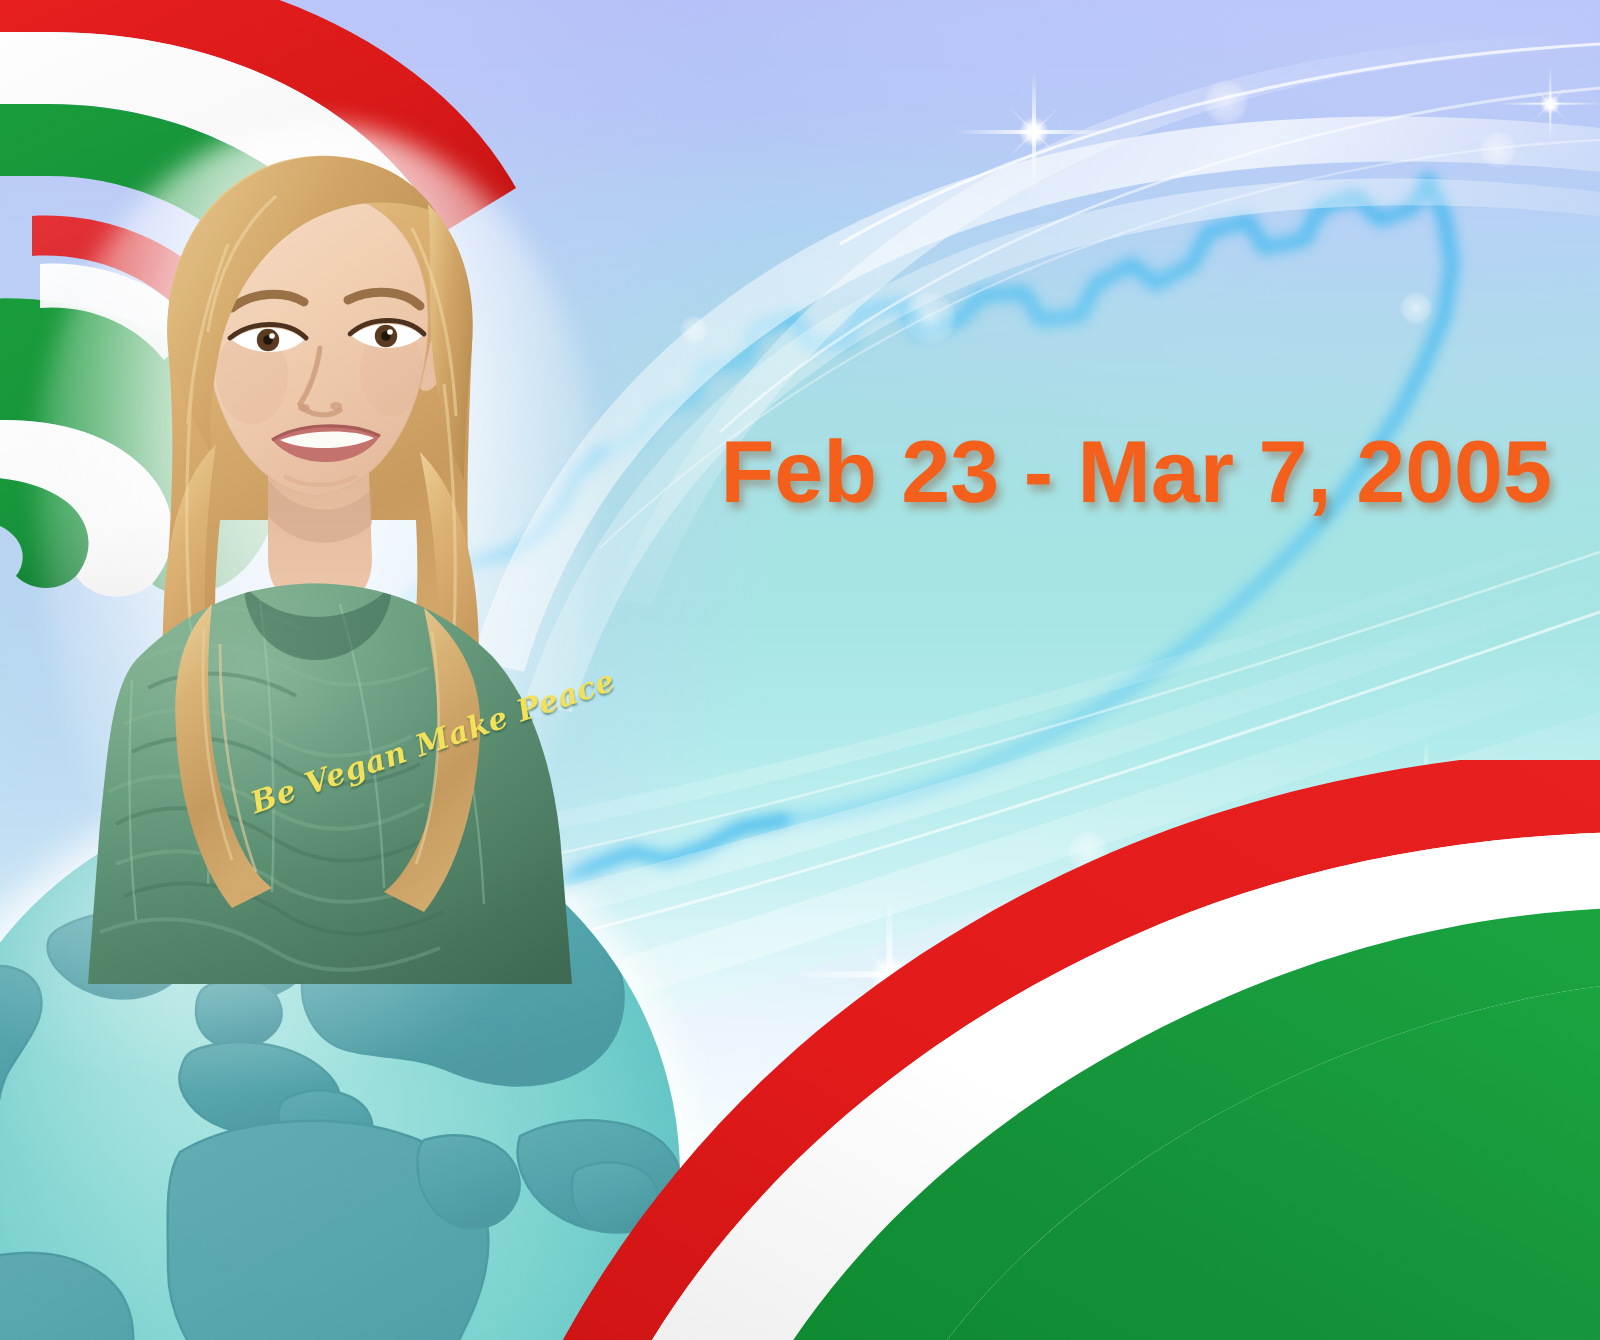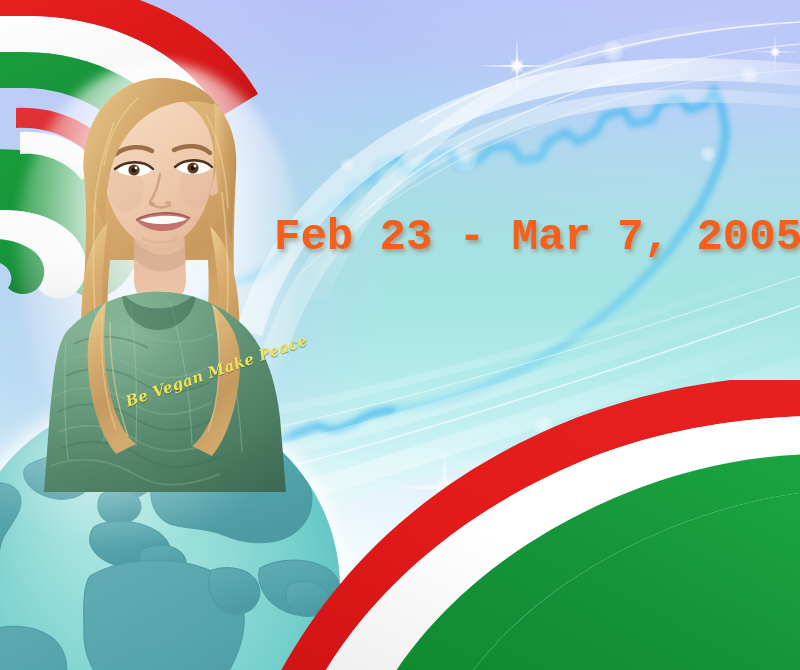--- a/index.html
+++ b/index.html
@@ -217,21 +217,21 @@
     line-height: 1.0;
     color: #f4601b;
     letter-spacing: -0.5px;
     text-shadow: 2px 3px 4px rgba(120,60,20,0.38);
     white-space: nowrap;
   }
   .title-sub {
     margin-top: 8px;
     text-align: right;
     padding-right: 8px;
-    font-family: Liberation Mono, monospace;
+    font-family: Liberation Sans, sans-serif;
     font-weight: 700;
     font-size: 44px;
     line-height: 1.0;
     color: #f4601b;
     letter-spacing: 0px;
     text-shadow: 2px 3px 4px rgba(120,60,20,0.38);
     white-space: nowrap;
   }
 </style>
 </head>

